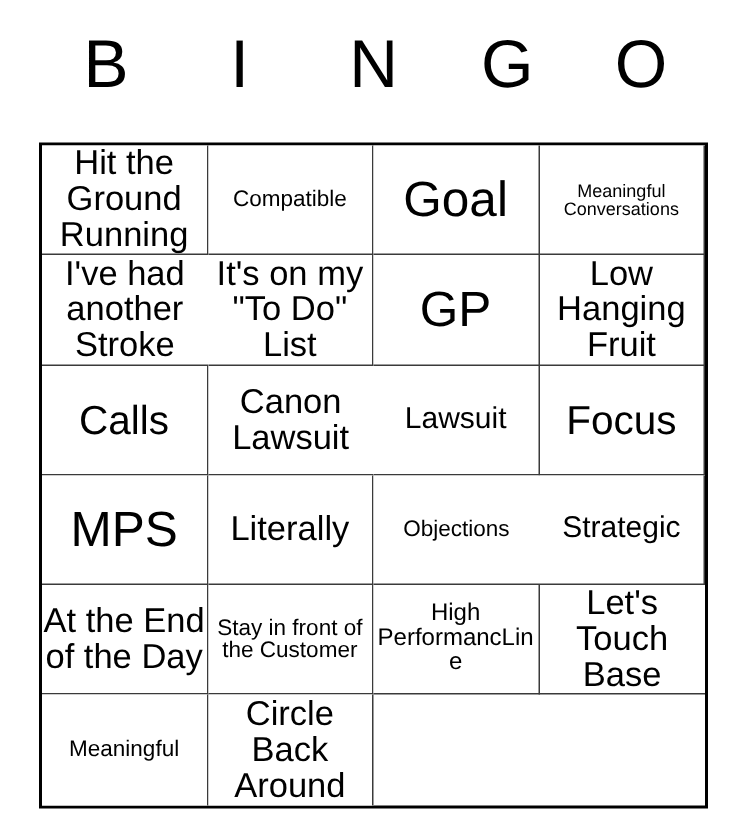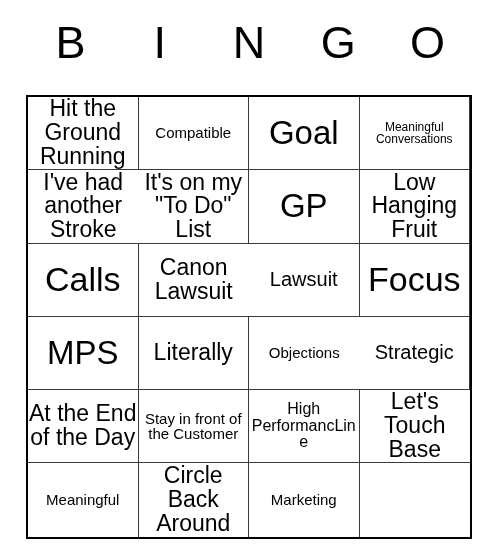--- a/index.html
+++ b/index.html
@@ -78,21 +78,21 @@
     display: block;
     width: 100%;
     line-height: 1.04;
     font-weight: 400;
     word-wrap: break-word;
     hyphens: none;
   }
 
   
   .fs-xxl .txt { font-size: 33px; }
-  .fs-xl  .txt { font-size: 34px; }
+  .fs-xl  .txt { font-size: 27px; }
   .fs-lg  .txt { font-size: 23px; }
   .fs-md  .txt { font-size: 20px; }
   .fs-sm  .txt { font-size: 15px; }
   .fs-xs  .txt { font-size: 12px; }
   .fs-xxs .txt { font-size: 16px; }
 </style>
 </head>
 <body>
 
 <div id="card">
@@ -165,18 +165,15 @@
       </div>
       <div class="cell fs-lg">
         <span class="txt">Let's Touch Base</span>
       </div>
       <div class="cell fs-sm">
         <span class="txt">Meaningful</span>
       </div>
       <div class="cell fs-lg">
         <span class="txt">Circle Back Around</span>
       </div>
-      <div class="cell fs-sm">
-        <span class="txt">Marketing</span>
-      </div>
     </div>
 
 </div>
 
 </body></html>

